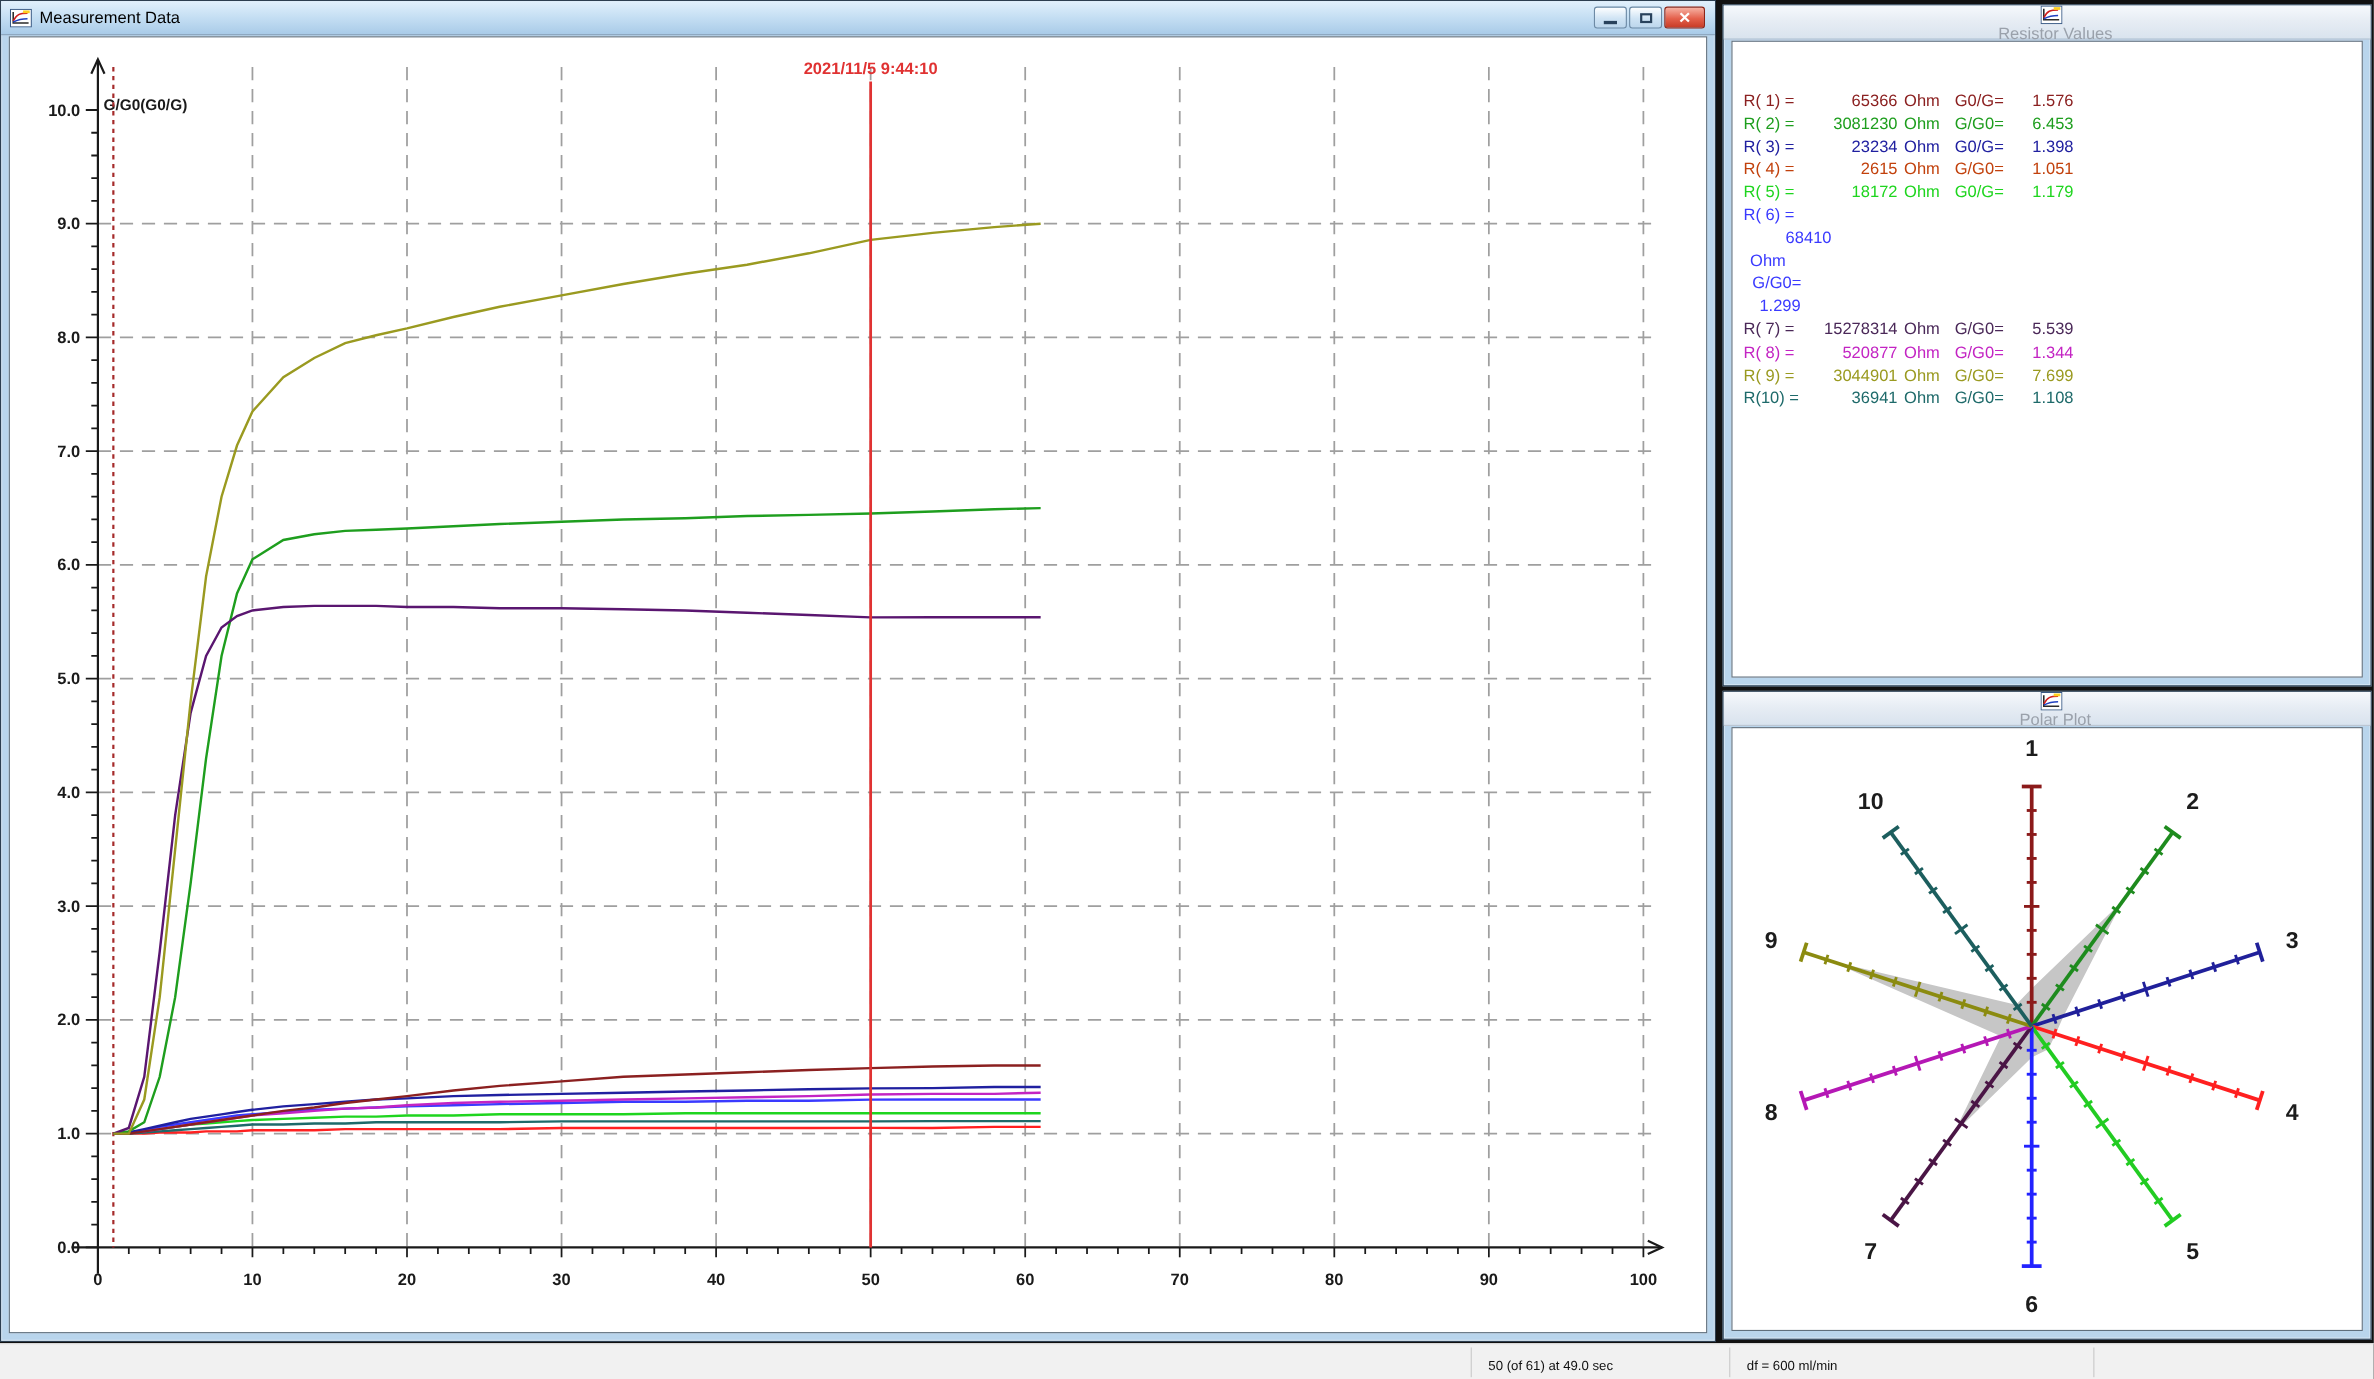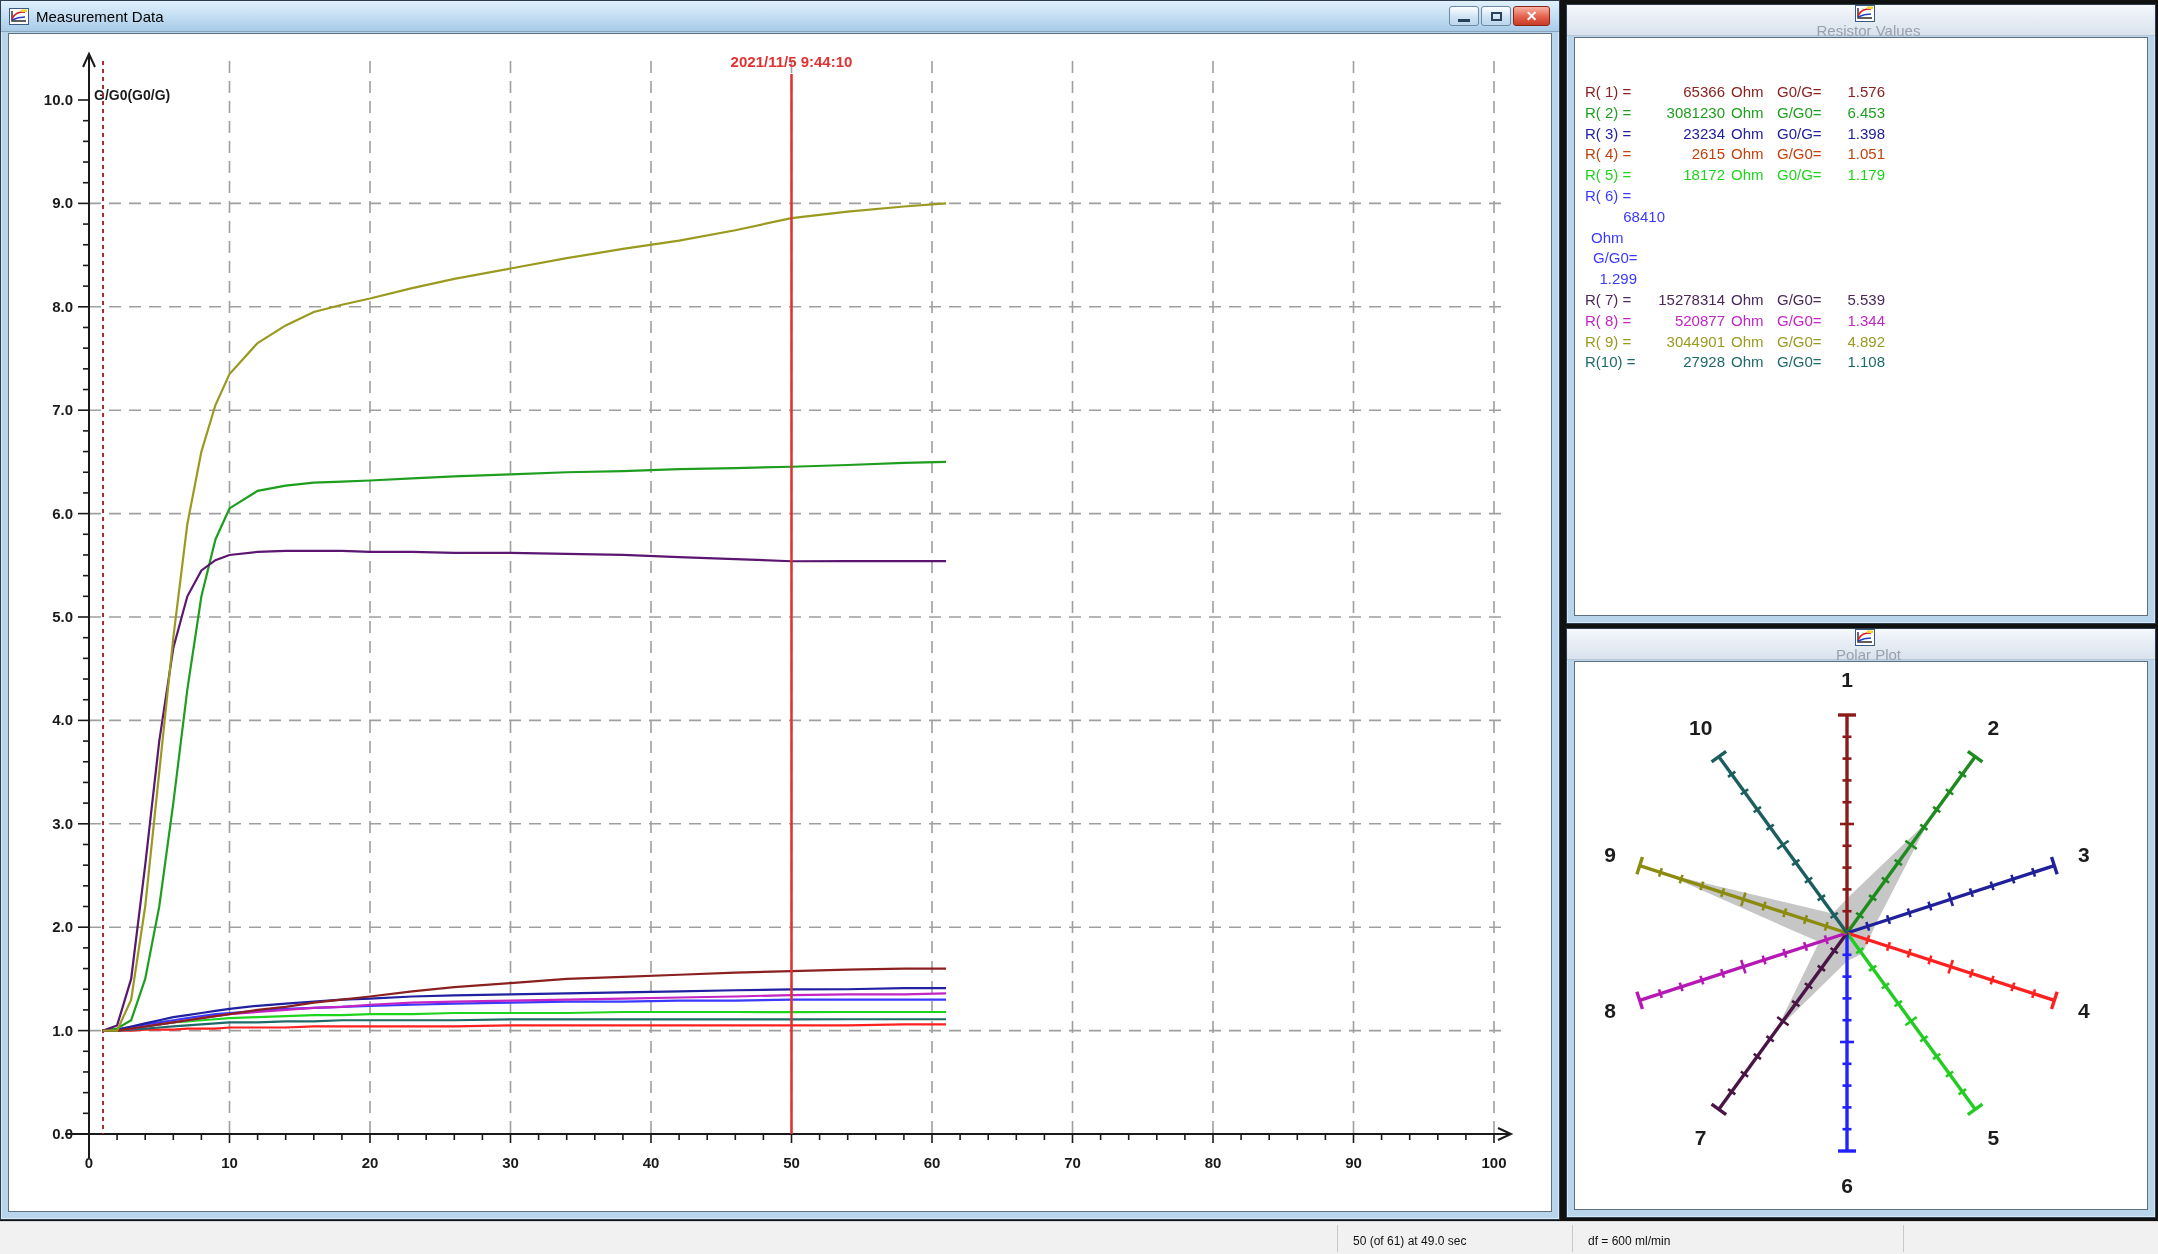--- a/index.html
+++ b/index.html
@@ -271,22 +271,22 @@
   <div class="client">
     <div id="resistor-rows">
         <div class="r-row" style="color: rgb(139, 32, 32);"><span class="r-label">R( 1) =</span><span class="r-value">65366</span><span class="r-unit">Ohm</span><span class="r-ratio-label">G0/G=</span><span class="r-ratio">1.576</span></div>
         <div class="r-row" style="color: rgb(30, 158, 30);"><span class="r-label">R( 2) =</span><span class="r-value">3081230</span><span class="r-unit">Ohm</span><span class="r-ratio-label">G/G0=</span><span class="r-ratio">6.453</span></div>
         <div class="r-row" style="color: rgb(32, 32, 160);"><span class="r-label">R( 3) =</span><span class="r-value">23234</span><span class="r-unit">Ohm</span><span class="r-ratio-label">G0/G=</span><span class="r-ratio">1.398</span></div>
         <div class="r-row" style="color: #c2410c;"><span class="r-label">R( 4) =</span><span class="r-value">2615</span><span class="r-unit">Ohm</span><span class="r-ratio-label">G/G0=</span><span class="r-ratio">1.051</span></div>
         <div class="r-row" style="color: rgb(30, 213, 30);"><span class="r-label">R( 5) =</span><span class="r-value">18172</span><span class="r-unit">Ohm</span><span class="r-ratio-label">G0/G=</span><span class="r-ratio">1.179</span></div>
         <div class="r-row" style="color: rgb(58, 58, 255); flex-direction: column;"><span class="r-label">R( 6) =</span><span class="r-value">68410</span><span class="r-unit">Ohm</span><span class="r-ratio-label">G/G0=</span><span class="r-ratio">1.299</span></div>
         <div class="r-row" style="color: rgb(74, 40, 88);"><span class="r-label">R( 7) =</span><span class="r-value">15278314</span><span class="r-unit">Ohm</span><span class="r-ratio-label">G/G0=</span><span class="r-ratio">5.539</span></div>
         <div class="r-row" style="color: rgb(195, 36, 195);"><span class="r-label">R( 8) =</span><span class="r-value">520877</span><span class="r-unit">Ohm</span><span class="r-ratio-label">G/G0=</span><span class="r-ratio">1.344</span></div>
-        <div class="r-row" style="color: rgb(154, 154, 32);"><span class="r-label">R( 9) =</span><span class="r-value">3044901</span><span class="r-unit">Ohm</span><span class="r-ratio-label">G/G0=</span><span class="r-ratio">4.892</span></div>
-        <div class="r-row" style="color: rgb(30, 106, 106);"><span class="r-label">R(10) =</span><span class="r-value">27928</span><span class="r-unit">Ohm</span><span class="r-ratio-label">G/G0=</span><span class="r-ratio">1.108</span></div>
+        <div class="r-row" style="color: rgb(154, 154, 32);"><span class="r-label">R( 9) =</span><span class="r-value">3044901</span><span class="r-unit">Ohm</span><span class="r-ratio-label">G/G0=</span><span class="r-ratio">7.699</span></div>
+        <div class="r-row" style="color: rgb(30, 106, 106);"><span class="r-label">R(10) =</span><span class="r-value">36941</span><span class="r-unit">Ohm</span><span class="r-ratio-label">G/G0=</span><span class="r-ratio">1.108</span></div>
       </div>
   </div>
 </div>
 
 <div class="window" id="win-polar" style="left:1566px;top:628px;width:588px;height:588px;">
   <div class="titlebar inactive">
     <svg class="win-icon" viewBox="0 0 20 17">
       <rect x="0.5" y="0.5" width="19" height="16" fill="#ffffff" stroke="#3a5a86"></rect>
       <path d="M3 3 L3 13 L17 13" stroke="#2a2a2a" stroke-width="1.4" fill="none"></path>
       <path d="M3 11 C6 5,9 4,16 4" stroke="#d02020" stroke-width="1.4" fill="none"></path>

